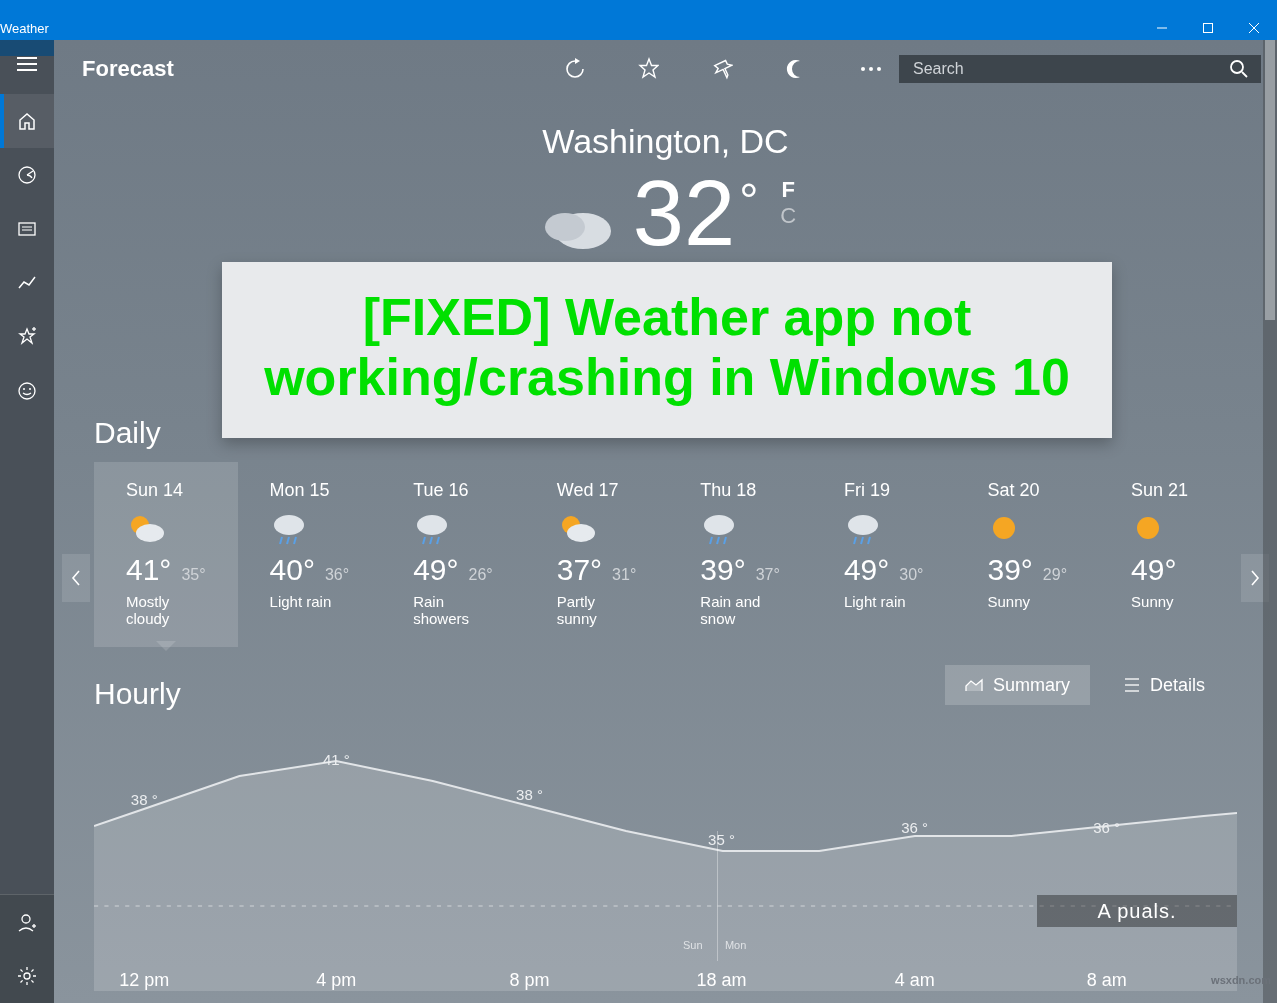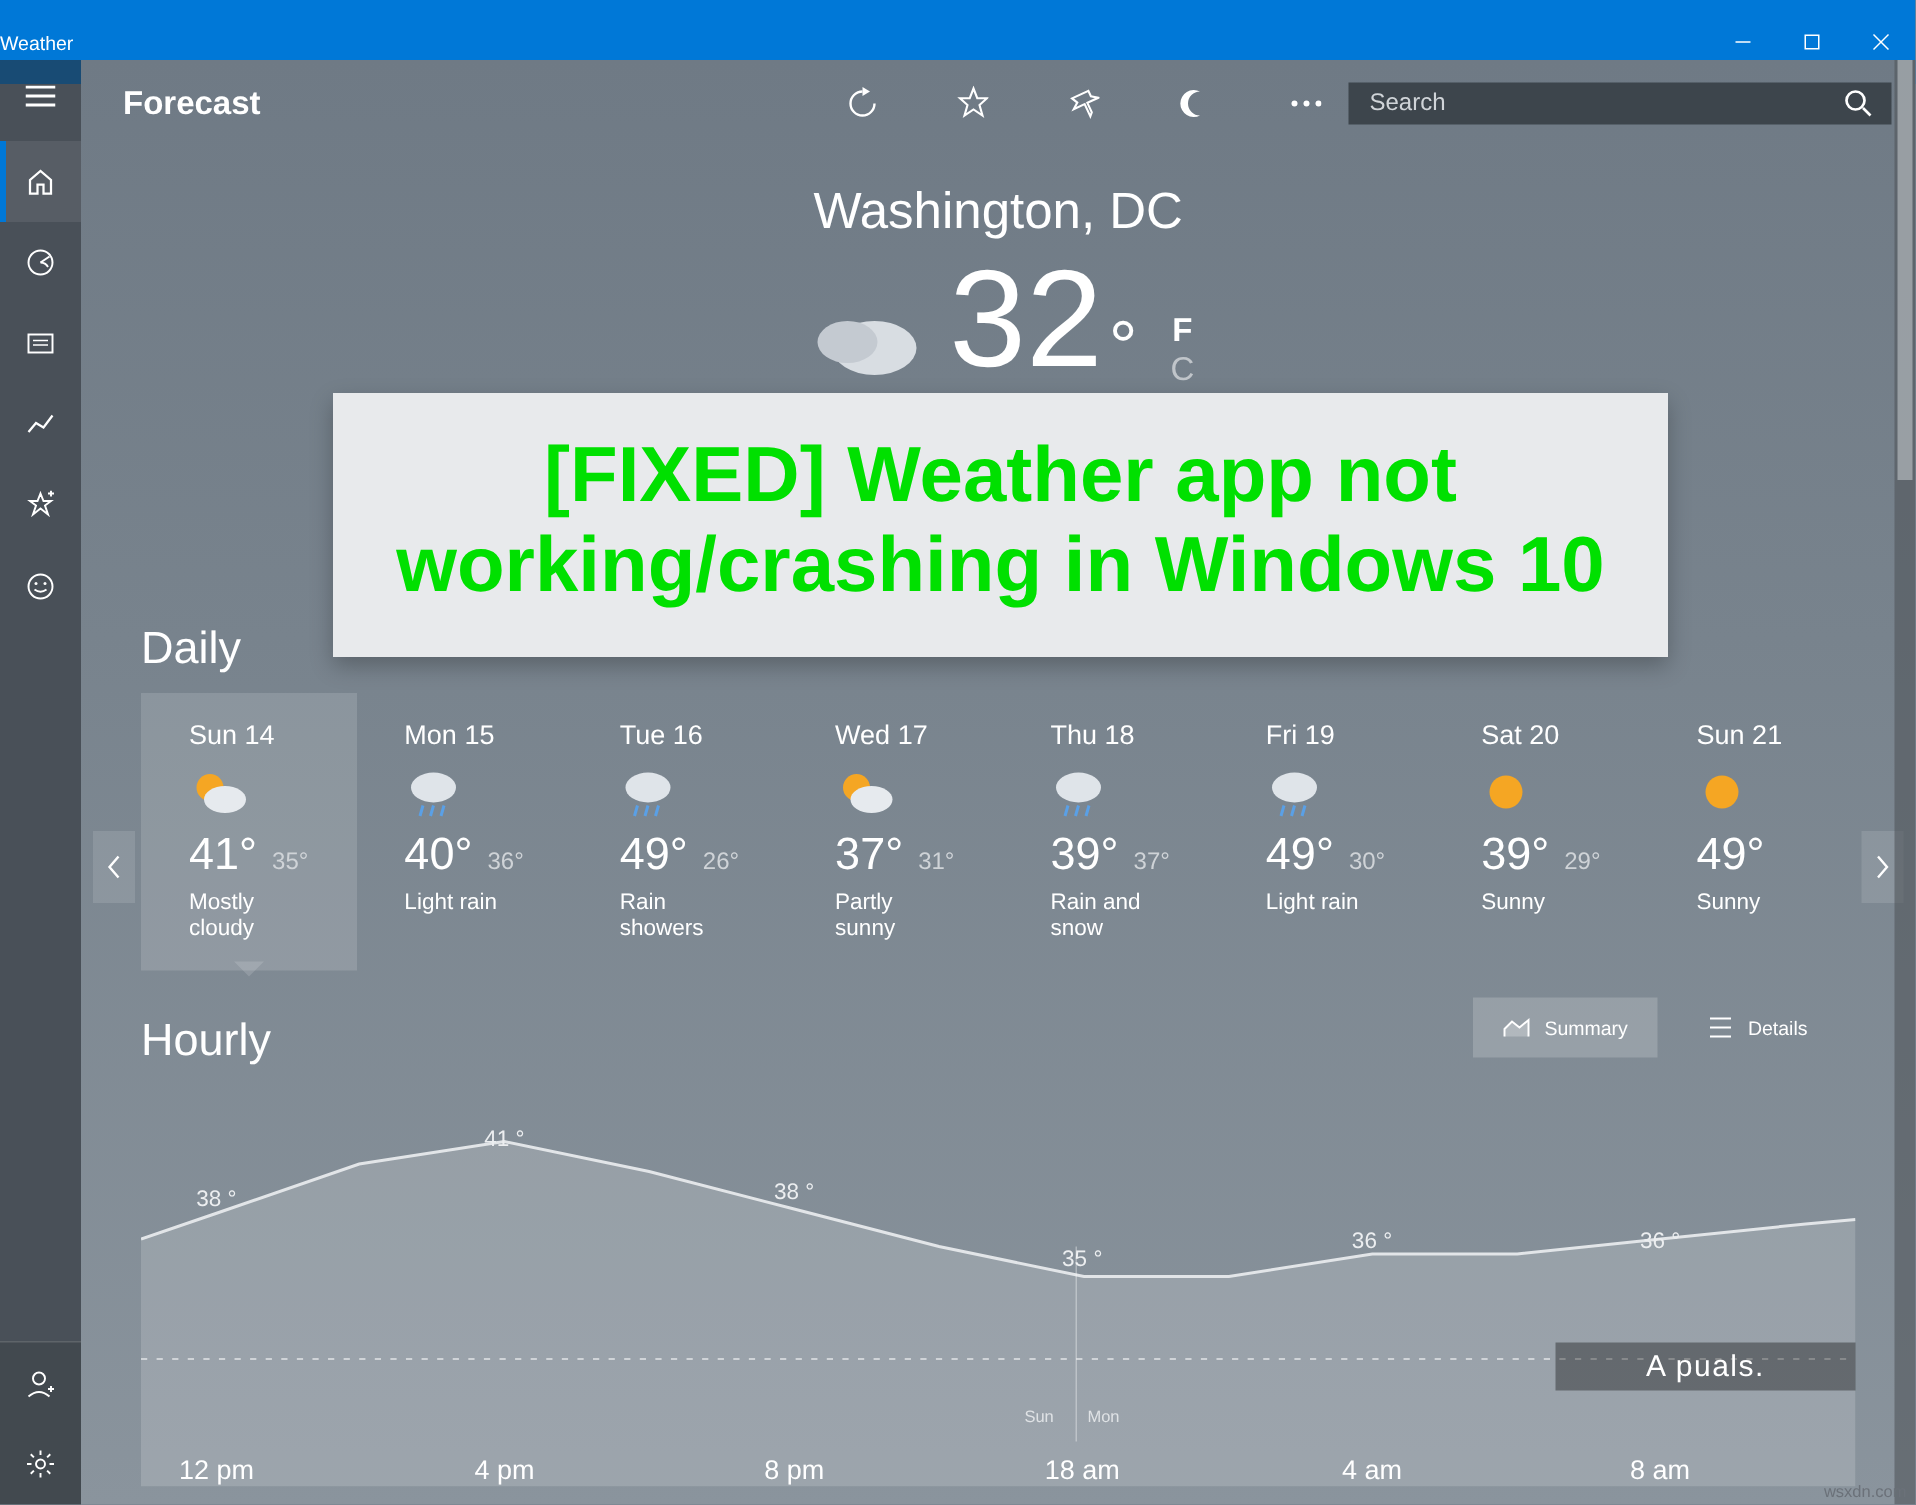--- a/index.html
+++ b/index.html
@@ -37,21 +37,21 @@
 .header-actions { display: flex; align-items: center; gap: 52px; margin-right: 18px; }
 .hicon { width: 22px; height: 22px; display: flex; align-items: center; justify-content: center; cursor: pointer; }
 .search-wrap { width: 362px; height: 28px; background: rgba(20,25,30,.55); display: flex; align-items: center; padding: 0 8px 0 14px; }
 .search-input { flex: 1; background: transparent; border: none; outline: none; color: #fff; font-size: 16px; }
 .search-input::placeholder { color: #d0d4d8; }
 .search-btn { width: 28px; height: 28px; display: flex; align-items:center; justify-content:center; cursor: pointer; }
 
 
 .current { text-align: center; padding: 24px 0 10px; position: relative; }
 .loc { font-size: 34px; font-weight: 400; }
-.temp-row { display: flex; align-items: flex-end; justify-content: center; margin-top: 6px; }
+.temp-row { display: flex; align-items: flex-start; justify-content: center; margin-top: 6px; }
 .big-cloud { margin: 30px 18px 0 0; }
 .big-temp { font-size: 92px; font-weight: 300; line-height: 1; }
 .big-deg { font-size: 48px; margin-top: 6px; margin-left: 4px; }
 .units { display: flex; flex-direction: column; margin-left: 22px; margin-top: 10px; font-size: 22px; }
 .units .active { color: #fff; font-weight: 600; }
 .units .inactive { color: #c0c5ca; cursor: pointer; }
 .cond-line { font-size: 22px; margin-top: 8px; }
 .upd-line { font-size: 15px; margin-top: 12px; color: #e0e3e6; }
 .stats { display: flex; justify-content: center; gap: 34px; flex-wrap: wrap; margin-top: 14px; font-size: 15px; color: #eceef0; }
 .stat-label { color: #d0d4d8; margin-right: 6px; }
@@ -72,34 +72,34 @@
 .day-high { font-size: 30px; font-weight: 400; }
 .day-low { font-size: 16px; color: #cfd3d7; }
 .day-cond { font-size: 15px; margin-top: 6px; }
 .nav-arrow { position: absolute; top: 92px; width: 28px; height: 48px; display: flex; align-items: center; justify-content: center; background: rgba(255,255,255,.12); cursor: pointer; font-size: 18px; }
 .nav-arrow.left { left: 8px; }
 .nav-arrow.right { right: 8px; }
 
 
 .hourly-head { display: flex; align-items: center; padding-right: 52px; }
 .hourly-head .section-title { flex: 1; }
-.toggle-btn { height: 40px; padding: 0 20px; display: flex; align-items: center; gap: 10px; font-size: 13px; cursor: pointer; background: rgba(255,255,255,.0); border: none; color: #fff; }
+.toggle-btn { height: 40px; padding: 0 20px; display: flex; align-items: center; gap: 10px; font-size: 18px; cursor: pointer; background: rgba(255,255,255,.0); border: none; color: #fff; }
 .toggle-btn.active { background: rgba(255,255,255,.18); }
 .toggle-btn + .toggle-btn { margin-left: 14px; }
 
 .hourly-chart { position: relative; height: 260px; margin: 8px 40px 0; }
 .hourly-chart svg { position: absolute; inset: 0; width: 100%; height: 100%; }
 .hour-label { position: absolute; font-size: 15px; color: #eceef0; transform: translateX(-50%); }
 .hour-time { position: absolute; bottom: 0; font-size: 18px; color: #fff; transform: translateX(-50%); }
 .day-divider { position: absolute; top: 100px; bottom: 30px; width: 1px; background: rgba(255,255,255,.35); }
 .day-div-label { position: absolute; bottom: 40px; font-size: 11px; color: #dfe2e5; }
 
 
 .watermark-a { position: absolute; right: 40px; bottom: 76px; width: 200px; height: 32px; background: rgba(0,0,0,.35); color: #ffffff; display: flex; align-items: center; justify-content: center; font-size: 20px; letter-spacing: 1px; z-index: 60; }
-.watermark-b { position: absolute; right: 6px; bottom: 2px; color: #6b7179; font-size: 11px; z-index: 60; }
+.watermark-b { position: absolute; right: 6px; bottom: 17px; color: #6b7179; font-size: 11px; z-index: 60; font-weight: bold; }
 </style>
 </head>
 <body>
 
 <div class="titlebar">
   <div class="titlebar-title">Weather</div>
   <div class="titlebar-controls">
     <div class="titlebar-btn">
       <svg width="12" height="12">
           <line x1="1" y1="6" x2="11" y2="6" stroke="#fff" stroke-width="1"></line>

